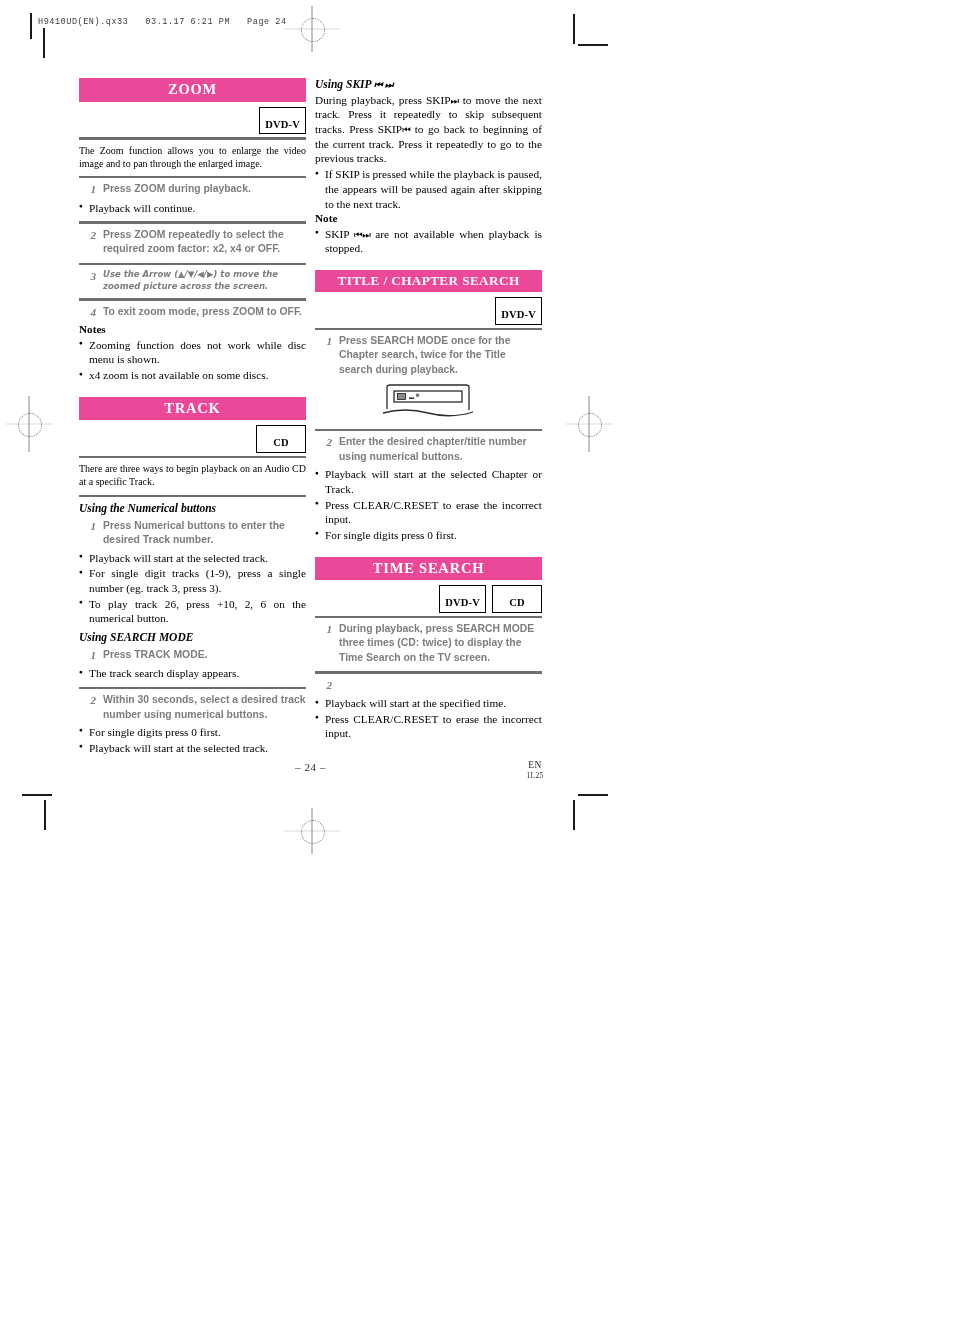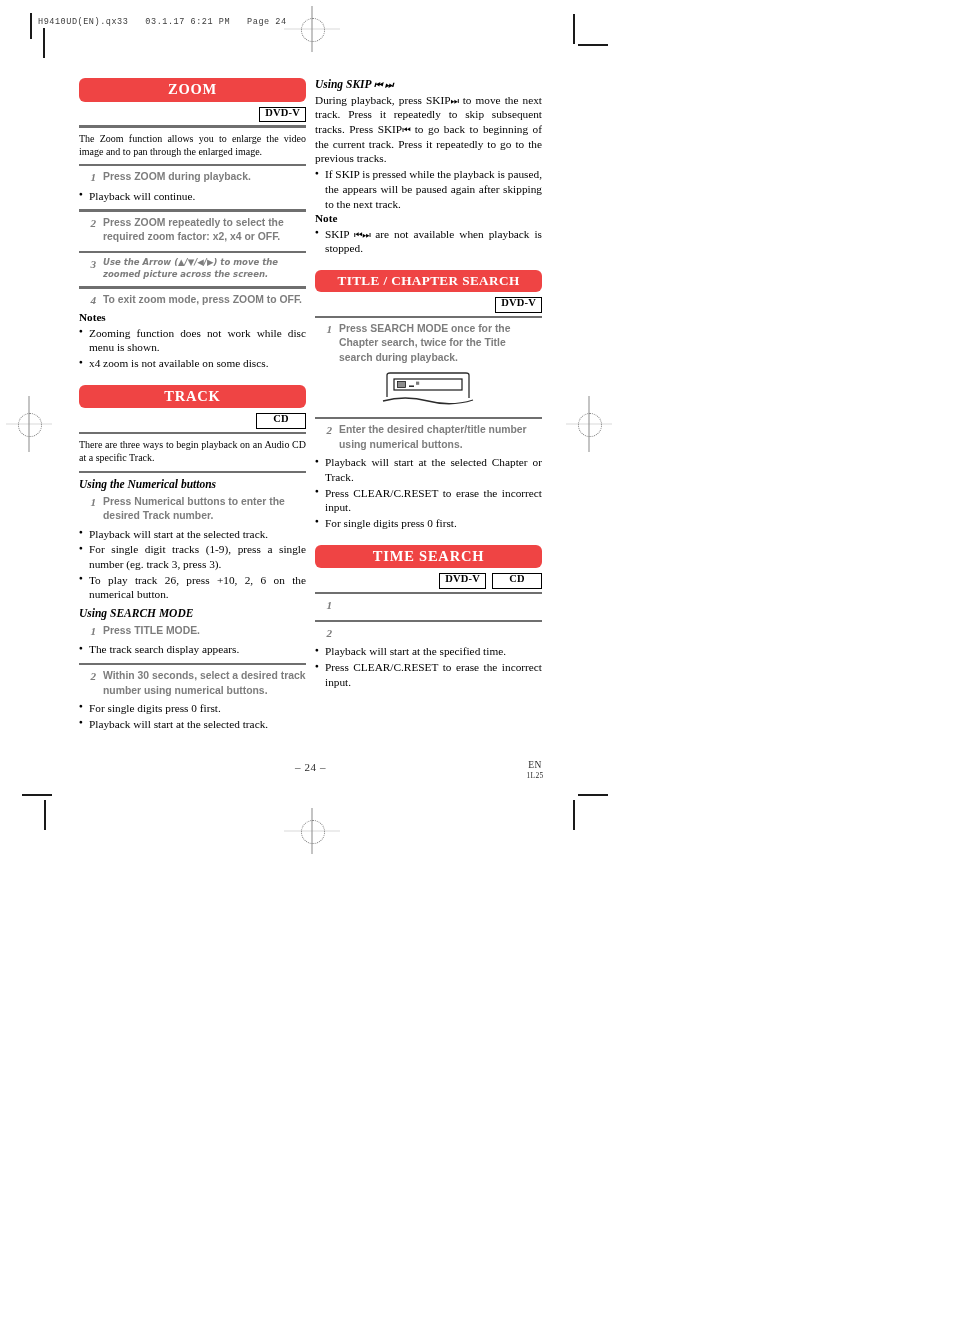--- a/index.html
+++ b/index.html
@@ -48,47 +48,46 @@
   .col {
     position: absolute;
     top: 78px;
     width: 227px;
   }
   .col-left  { left: 79px; }
   .col-right { left: 315px; }
 
   
   .band {
-    background: #ef4444;
+    background: #ec4899;
     color: #ffffff;
     text-align: center;
     font-weight: bold;
     font-size: 14.5px;
     letter-spacing: 0.8px;
     padding: 3px 0 4px 0;
     line-height: 1.15;
-    border-radius: 6px;
   }
   .band.small { font-size: 13.2px; letter-spacing: 0.4px; }
 
   
   .badge-row {
     display: flex;
     justify-content: flex-end;
     align-items: center;
     gap: 6px;
     margin-top: 5px;
     margin-bottom: 3px;
   }
   .badge {
     border: 1.4px solid #000;
     font-weight: bold;
     font-size: 10.5px;
     line-height: 1;
-    padding: 0 5px 3px 5px;
+    padding: 12px 5px 3px 5px;
     letter-spacing: 0.2px;
     color: #000;
     background: #fff;
     font-family: "Liberation Serif", serif;
   }
   .badge.wide { min-width: 38px; text-align: center; }
 
   
   .rule-thick { height: 2.4px; background: #6f6f6f; margin: 2px 0 4px 0; }
   .rule-step  { height: 2.4px; background: #6f6f6f; margin: 6px 0 4px 0; }
@@ -292,21 +291,21 @@
       <span class="num">1</span>
       <span class="txt">Press Numerical buttons to enter the desired Track number.</span>
     </div>
     <div class="bullet">Playback will start at the selected track.</div>
     <div class="bullet">For single digit tracks (1-9), press a single number (eg. track 3, press 3).</div>
     <div class="bullet">To play track 26, press +10, 2, 6 on the numerical button.</div>
 
     <div class="subhead">Using SEARCH MODE</div>
     <div class="step">
       <span class="num">1</span>
-      <span class="txt">Press TITLE MODE.</span>
+      <span class="txt">Press TRACK MODE.</span>
     </div>
     <div class="bullet">The track search display appears.</div>
 
     <div class="rule-step"></div>
     <div class="step">
       <span class="num">2</span>
       <span class="txt">Within 30 seconds, select a desired track number using numerical buttons.</span>
     </div>
     <div class="bullet">For single digits press 0 first.</div>
     <div class="bullet">Playback will start at the selected track.</div>
@@ -374,20 +373,21 @@
     <div class="band">TIME SEARCH</div>
 
     <div class="badge-row">
       <span class="badge">DVD-V</span>
       <span class="badge wide">CD</span>
     </div>
     <div class="rule-thick"></div>
 
     <div class="step">
       <span class="num">1</span>
+      <span class="txt">During playback, press SEARCH MODE three times (CD: twice) to display the Time Search on the TV screen.</span>
     </div>
 
     <div class="rule-step"></div>
     <div class="step">
       <span class="num">2</span>
     </div>
     <div class="bullet">Playback will start at the specified time.</div>
     <div class="bullet">Press CLEAR/C.RESET to erase the incorrect input.</div>
   </div>
 

